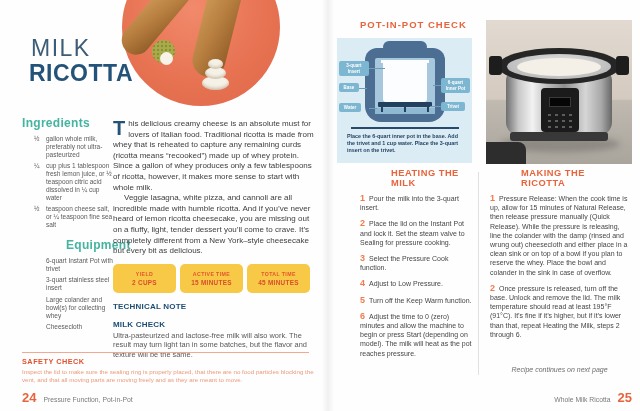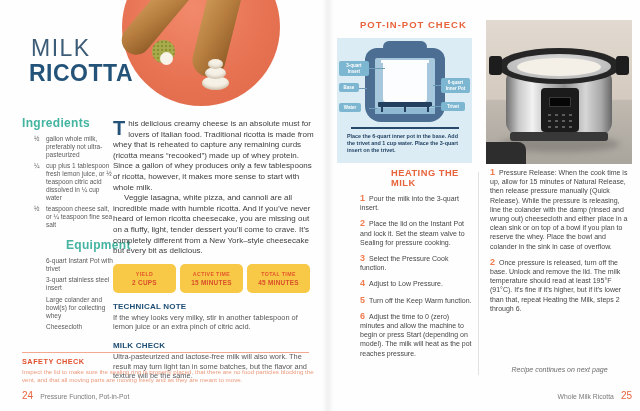--- a/index.html
+++ b/index.html
@@ -49,21 +49,21 @@
   .note-text { margin-top:2px; font-size:7.4px; line-height:9.6px; color:#575757; }
 
   .safety-line { position:absolute; left:22px; top:352px; width:287px; height:1px; background:#f2a98f; }
   .safety { position:absolute; left:22px; top:357px; width:294px; }
   .safety-heading { font-size:7.3px; font-weight:800; letter-spacing:.5px; color:#e1512e; margin-bottom:2px; }
   .safety-text { font-size:6.2px; line-height:8.2px; color:#ec9a7b; }
 
   .footer { position:absolute; top:390px; display:flex; align-items:baseline; gap:7px; }
   .footer-left { left:22px; }
   .footer-right { right:8px; }
-  .page-num { font-size:10px; font-weight:400; color:#e8643c; }
+  .page-num { font-size:13px; font-weight:700; color:#e8643c; }
   .footer-label { font-size:6.8px; color:#7a7a7a; }
 
   
   .setup-heading { position:absolute; left:360px; top:19px; font-size:9.5px; font-weight:800;
                    letter-spacing:1px; color:#e8643c; }
   .diagram { position:absolute; left:337px; top:38px; width:135px; height:125px; background:#dcecf5; }
   .pot-handle { position:absolute; left:46px; top:3px; width:44px; height:12px; border-radius:6px; background:#4b6e92; }
   .pot-body { position:absolute; left:28px; top:10px; width:80px; height:74px; border-radius:12px 12px 16px 16px; background:#4b6e92; }
   .pot-cavity { position:absolute; left:38px; top:20px; width:60px; height:56px; border-radius:2px 2px 6px 6px; background:#a7c8dc; }
   .insert-lip { position:absolute; left:44px; top:22px; width:48px; height:3px; background:#fbfdfe; }
@@ -165,21 +165,20 @@
           <div class="stat-label">ACTIVE TIME</div>
           <div class="stat-value">15 MINUTES</div>
         </div>
         <div class="stat-box">
           <div class="stat-label">TOTAL TIME</div>
           <div class="stat-value">45 MINUTES</div>
         </div>
       </div>
 
       <div class="note-heading">TECHNICAL NOTE</div>
-      <p class="note-text">If the whey looks very milky, stir in another tablespoon of lemon juice or an extra pinch of citric acid.</p>
 
       <div class="note-heading">MILK CHECK</div>
       <p class="note-text">Ultra-pasteurized and lactose-free milk will also work. The result may turn light tan in some batches, but the flavor and texture will be the same.</p>
     </div>
 
     <div class="safety-line"></div>
     <div class="safety">
       <div class="safety-heading">SAFETY CHECK</div>
       <p class="safety-text">Inspect the lid to make sure the sealing ring is properly placed, that there are no food particles blocking the vent, and that all moving parts are moving freely and as they are meant to move.</p>
     </div>
@@ -246,20 +245,21 @@
       <p class="step"><span class="step-num">2</span><span>Place the lid on the Instant Pot and lock it. Set the steam valve to Sealing for pressure cooking.</span></p>
       <p class="step"><span class="step-num">3</span><span>Select the Pressure Cook function.</span></p>
       <p class="step"><span class="step-num">4</span><span>Adjust to Low Pressure.</span></p>
       <p class="step"><span class="step-num">5</span><span>Turn off the Keep Warm function.</span></p>
       <p class="step"><span class="step-num">6</span><span>Adjust the time to 0 (zero) minutes and allow the machine to begin or press Start (depending on model). The milk will heat as the pot reaches pressure.</span></p>
     </div>
 
     <div class="col-rule"></div>
 
     <div class="steps-col making-col">
+      <div class="steps-heading">MAKING THE RICOTTA</div>
       <p class="step"><span class="step-num">1</span><span>Pressure Release: When the cook time is up, allow for 15 minutes of Natural Release, then release pressure manually (Quick Release). While the pressure is releasing, line the colander with the damp (rinsed and wrung out) cheesecloth and either place in a clean sink or on top of a bowl if you plan to reserve the whey. Place the bowl and colander in the sink in case of overflow.</span></p>
       <p class="step"><span class="step-num">2</span><span>Once pressure is released, turn off the base. Unlock and remove the lid. The milk temperature should read at least 195°F (91°C). It’s fine if it’s higher, but if it’s lower than that, repeat Heating the Milk, steps 2 through 6.</span></p>
     </div>
 
     <div class="continue-note">Recipe continues on next page</div>
 
     <div class="footer footer-right">
       <span class="footer-label">Whole Milk Ricotta</span>
       <span class="page-num">25</span>
     </div>

